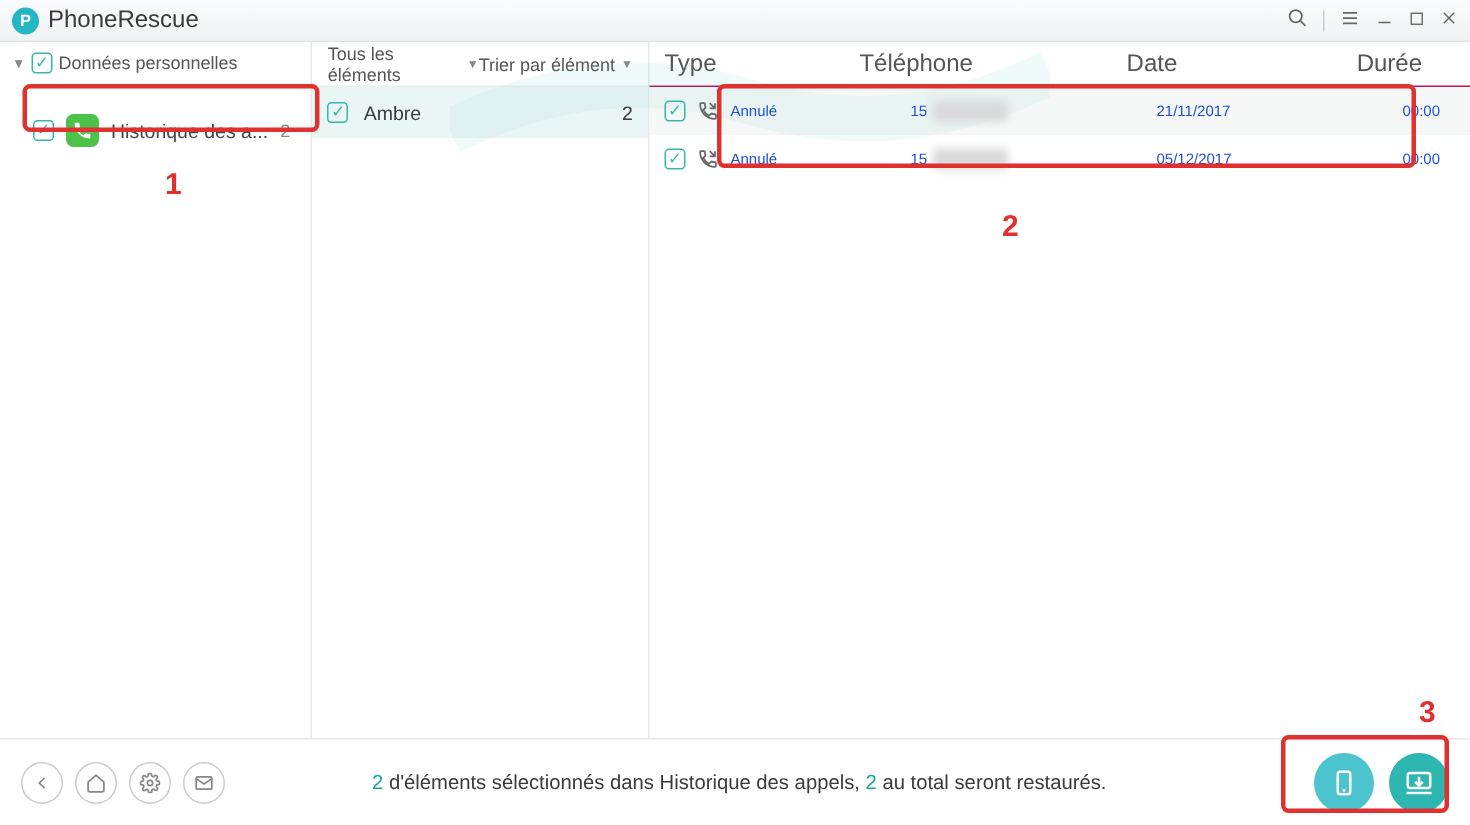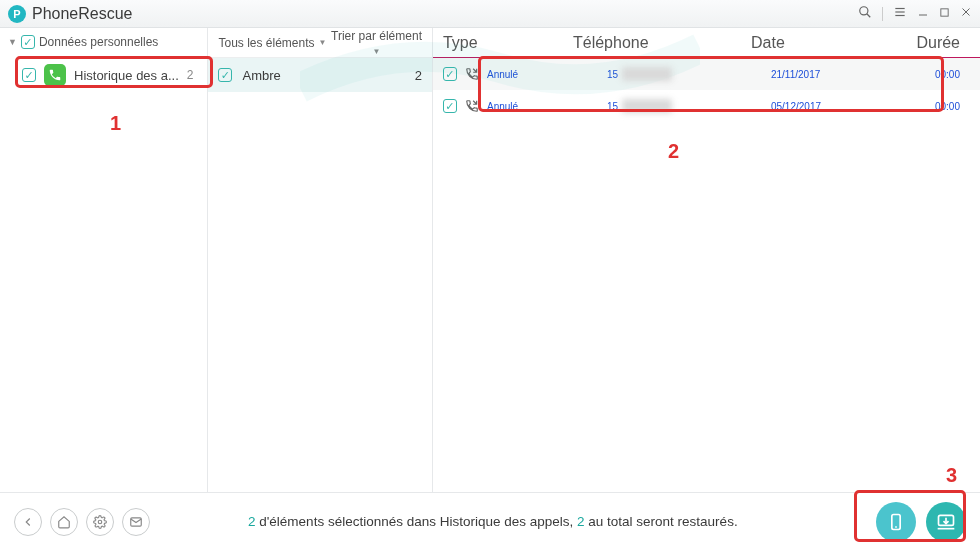--- a/index.html
+++ b/index.html
@@ -12,21 +12,21 @@
 .titlebar .spacer { flex: 1; }
 .titlebar .win-btns { display: flex; align-items: center; gap: 10px; color: #666; font-size: 13px; }
 .titlebar .win-btns .sep { width: 1px; height: 14px; background: #ccc; }
 
 
 .main { display: flex; height: calc(550px - 28px - 58px); }
 .sidebar { width: 218px; border-right: 1px solid #e6e8ea; display: flex; flex-direction: column; }
 .sidebar-head { display: flex; align-items: center; gap: 4px; padding: 7px 8px; font-size: 12px; color: #555; }
 .sidebar-head .tri { font-size: 9px; color: #888; }
 .sidebar-item {
-  display: flex; align-items: center; gap: 8px; padding: 8px 8px 6px 22px;
+  display: flex; align-items: center; gap: 8px; padding: 20px 8px 6px 22px;
   font-size: 13px; color: #444; position: relative;
 }
 .sidebar-item .icon-phone {
   width: 22px; height: 22px; border-radius: 5px; background: #4cc24a;
   display: flex; align-items: center; justify-content: center;
 }
 .sidebar-item .label { flex: 1; white-space: nowrap; overflow: hidden; text-overflow: ellipsis; }
 .sidebar-item .count { color: #888; font-size: 12px; padding-right: 6px; }
 .highlight-box { position: absolute; border: 3px solid #e03131; border-radius: 5px; pointer-events: none; z-index: 50; }
 
@@ -35,32 +35,32 @@
   width: 14px; height: 14px; border: 1.5px solid #36b6ac; border-radius: 3px;
   display: inline-flex; align-items: center; justify-content: center; color: #36b6ac; font-size: 11px; line-height: 1;
   flex-shrink: 0;
 }
 .chk::before, .chk2::before { content: "✓"; }
 
 
 .middle { width: 256px; border-right: 1px solid #e6e8ea; }
 .mid-head { display: flex; align-items: center; height: 30px; font-size: 12px; color: #555; border-bottom: 1px solid #eceeef; }
 .mid-head .col1 { flex: 1; padding-left: 10px; display: flex; align-items: center; gap: 4px; }
-.mid-head .col2 { padding-right: 10px; display: flex; align-items: center; gap: 4px; flex-direction: column; }
+.mid-head .col2 { padding-right: 10px; display: flex; align-items: center; gap: 4px; }
 .mid-head .tri2 { font-size: 8px; color: #888; }
 .mid-row { display: flex; align-items: center; height: 34px; padding: 0 10px; font-size: 13px; color: #3a3a3a; background: #eaf5f5; }
 .mid-row .name { flex: 1; margin-left: 10px; }
 
 
 .right { flex: 1; }
 .r-head { display: flex; align-items: center; height: 30px; font-size: 16px; color: #555; border-bottom: 1px solid #be185d; }
 .r-head .c-type { width: 140px; padding-left: 10px; }
 .r-head .c-tel { width: 130px; }
 .r-head .c-date { width: 130px; text-align: center; }
-.r-head .c-dur { flex: 1; text-align: right; padding-right: 20px; }
+.r-head .c-dur { flex: 1; text-align: right; padding-right: 32px; }
 .r-row { display: flex; align-items: center; height: 32px; font-size: 10px; color: #1d4ed8; gap: 34px; }
 .r-row:nth-child(odd) { background: #f6f7f7; }
 .r-row .c-type { width: 140px; padding-left: 10px; display: flex; align-items: center; gap: 8px; }
 .r-row .c-tel { width: 130px; display: flex; align-items: center; gap: 4px; }
 .r-row .c-date { width: 130px; }
 .r-row .c-dur { flex: 1; text-align: right; padding-right: 20px; }
 .call-ico { width: 14px; height: 14px; display: inline-flex; align-items: center; justify-content: center; color: #666; }
 .blur { display: inline-block; width: 50px; height: 14px; background: #d9d9d9; filter: blur(3px); border-radius: 2px; }
 
 

